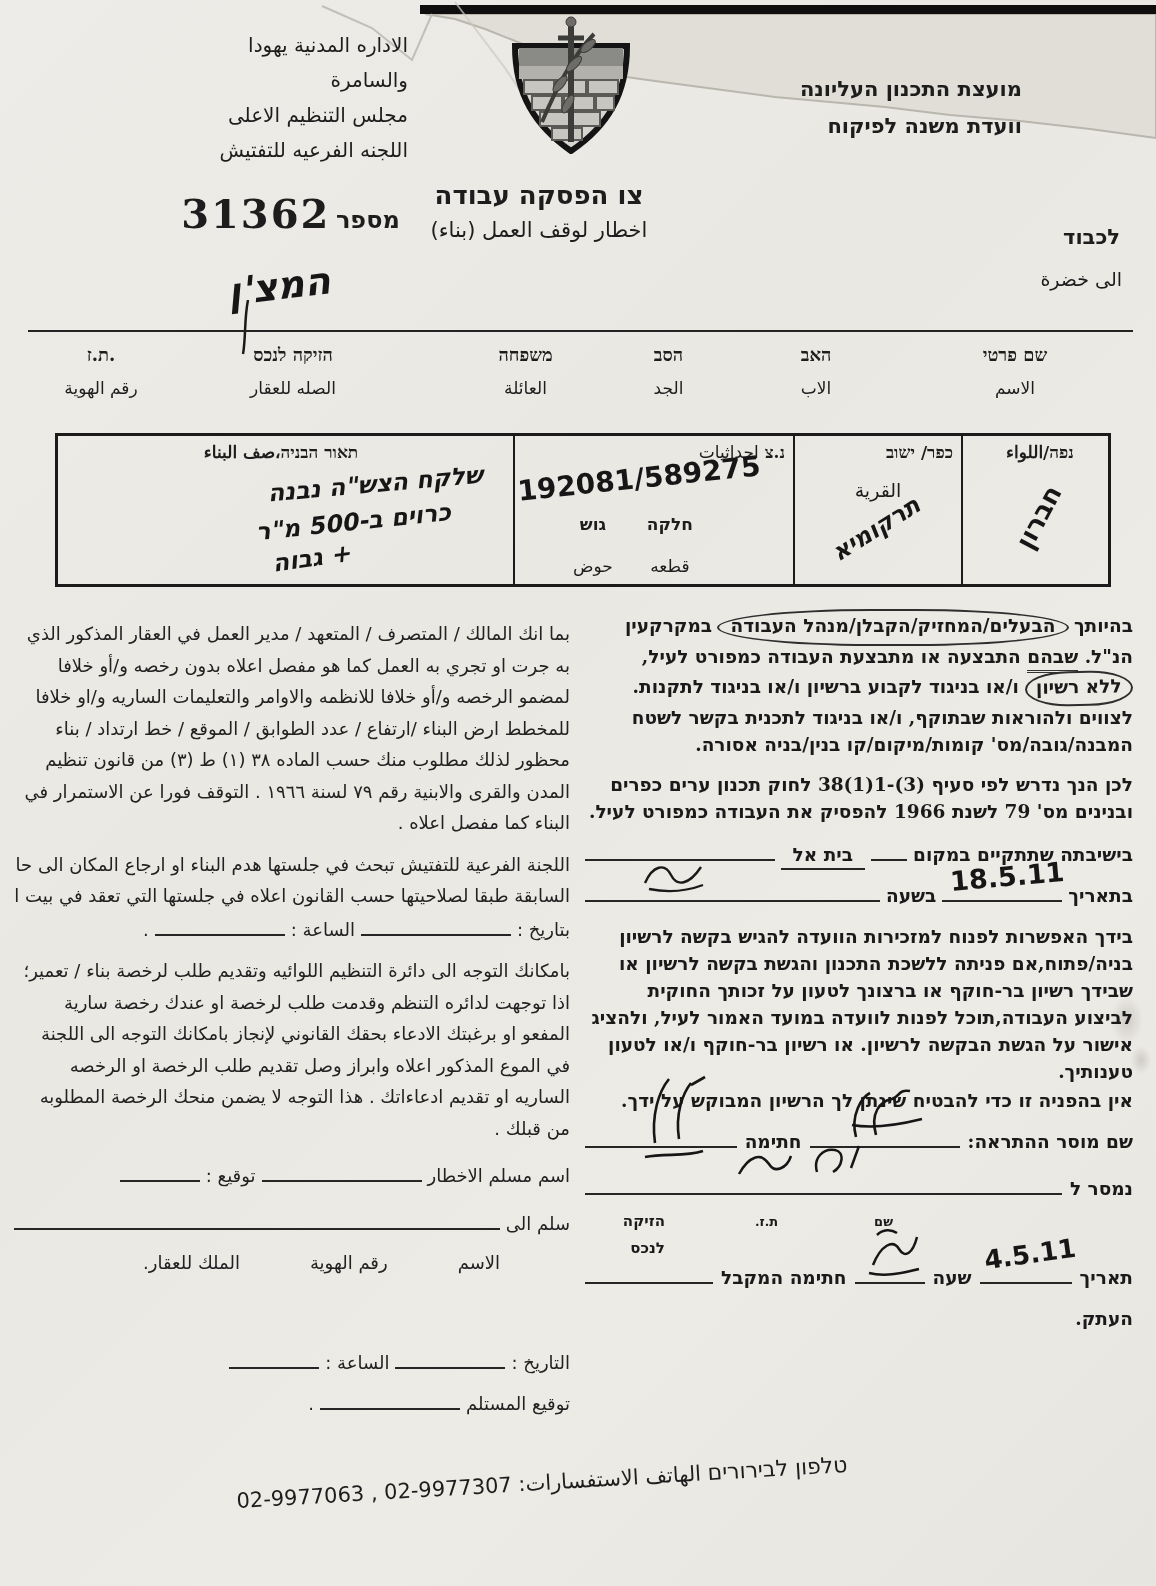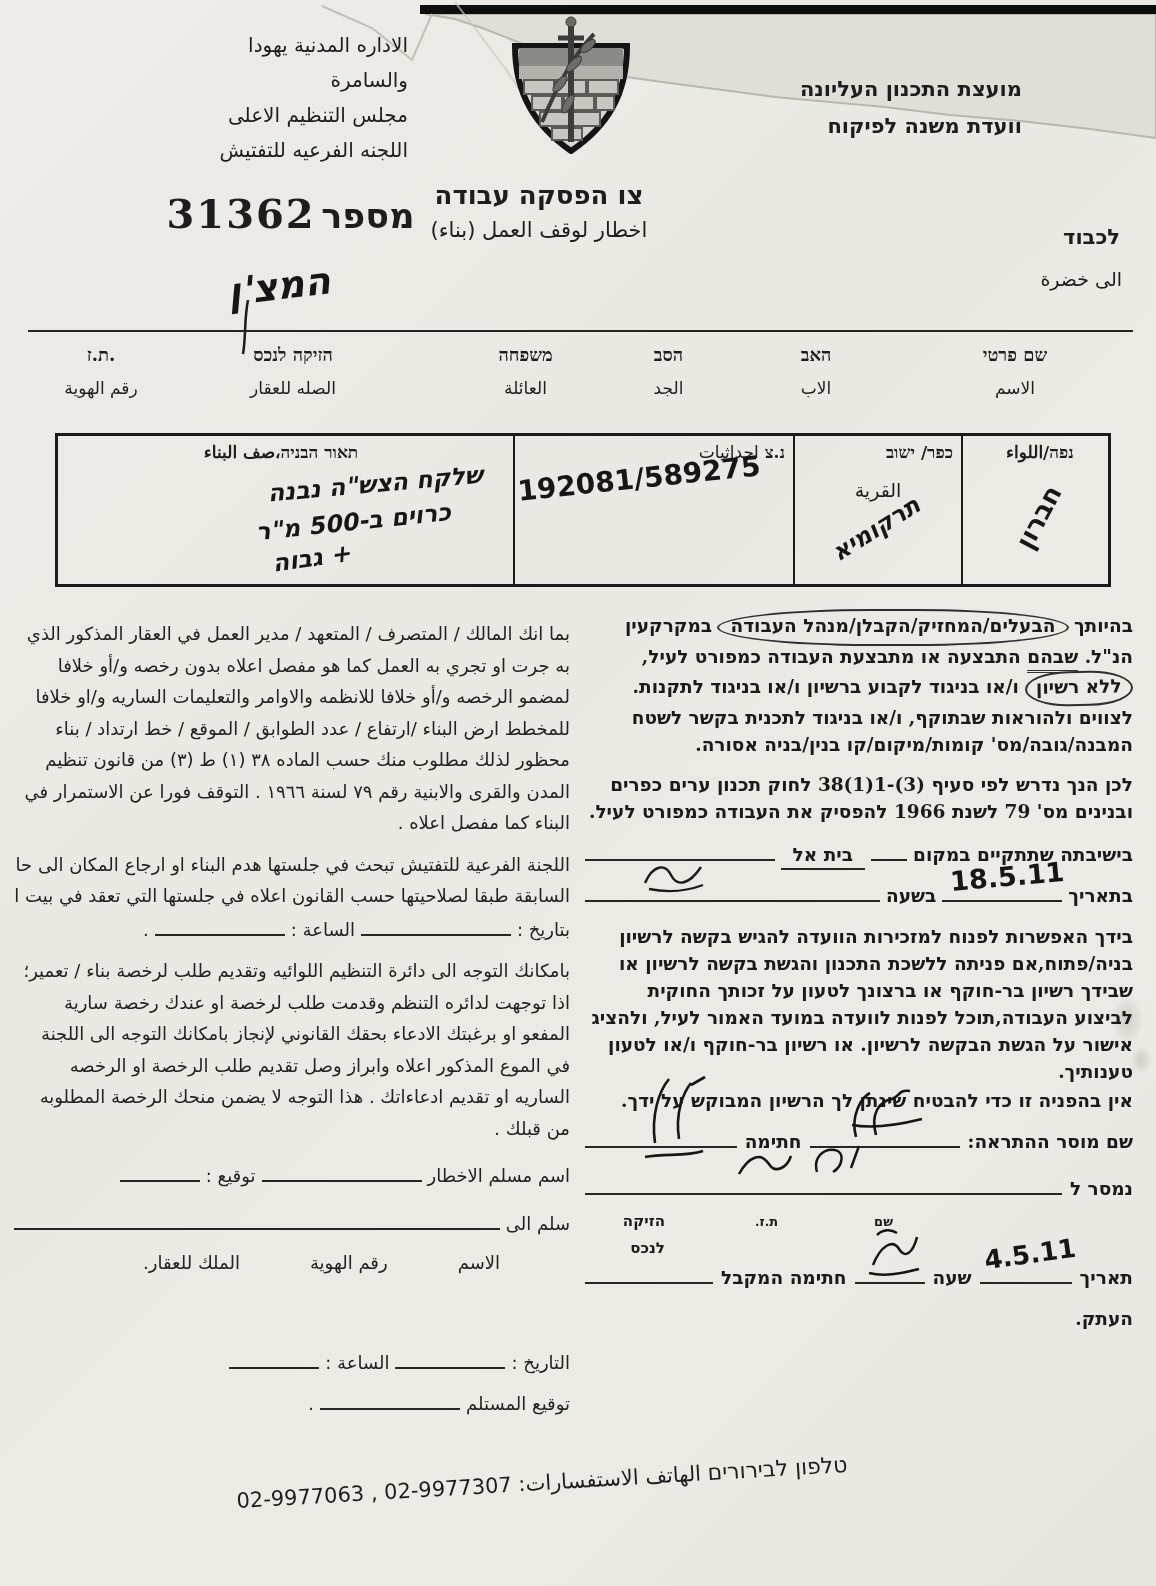--- a/index.html
+++ b/index.html
@@ -98,21 +98,21 @@
     <div>מועצת התכנון העליונה</div>
     <div>וועדת  משנה  לפיקוח</div>
   </div>
 
   <div class="abs title-block">
     <div class="he b" style="font-size:26px;">צו הפסקה עבודה</div>
     <div class="ar" style="font-size:21px;margin-top:8px;">اخطار لوقف العمل (بناء)</div>
   </div>
 
   <div class="abs num-block he" dir="rtl">
-    <span style="font-size:35px;">מספר</span>
+    <span style="font-size:24px;">מספר</span>
     <span class="ltr" style="font-size:40px;letter-spacing:2px;">31362</span>
   </div>
 
   <div class="abs he b" style="right:36px;top:224px;font-size:21px;">לכבוד</div>
   <div class="abs ar" style="right:34px;top:268px;font-size:19px;">الى خضرة</div>
 
   <div class="abs hand" style="left:230px;top:264px;font-size:38px;transform:rotate(-7deg) skewX(-12deg);">המצ'ן</div>
   <svg class="abs" style="left:238px;top:300px;" width="20" height="55">
     <path d="M10 0 C 6 20, 8 38, 5 54" stroke="#1a1a1a" stroke-width="2.5" fill="none"></path>
   </svg>
@@ -153,20 +153,30 @@
       <div class="lab" style="text-align:right;" dir="rtl">כפר/ ישוב</div>
       <div class="ar" style="text-align:center;font-size:19px;margin-top:16px;">القرية</div>
       <div class="hand" style="position:absolute;right:34px;top:78px;font-size:24px;transform:rotate(-32deg) skewX(-10deg);">תרקומיא</div>
     </div>
     <div class="cell" style="width:280px;">
       <div class="lab" dir="rtl" style="text-align:right;">
         <span>נ.צ</span>
         <span class="ar" style="font-weight:normal;">احداثيات</span>
       </div>
       <div class="hand ltr" style="position:absolute;left:2px;top:26px;font-size:28px;transform:rotate(-6deg);">192081/589275</div>
+      <div style="position:absolute;left:58px;top:78px;display:flex;gap:34px;text-align:center;">
+        <div>
+          <div class="he b" style="font-size:17px;">גוש</div>
+          <div class="ar" style="font-size:17px;margin-top:22px;">حوض</div>
+        </div>
+        <div>
+          <div class="he b" style="font-size:17px;">חלקה</div>
+          <div class="ar" style="font-size:17px;margin-top:22px;">قطعه</div>
+        </div>
+      </div>
     </div>
     <div class="cell" style="width:435px;">
       <div class="lab" dir="rtl" style="text-align:center;padding-right:40px;">תאור הבניה،صف البناء</div>
       <div class="hand" dir="rtl" style="position:absolute;right:28px;top:34px;font-size:24px;transform:rotate(-5deg) skewX(-12deg);">שלקח הצש"ה נבנה</div>
       <div class="hand" dir="rtl" style="position:absolute;right:60px;top:72px;font-size:24px;transform:rotate(-6deg) skewX(-12deg);">כרוים ב-500 מ"ר</div>
       <div class="hand" dir="rtl" style="position:absolute;right:160px;top:108px;font-size:24px;transform:rotate(-8deg) skewX(-12deg);">+ גבוה</div>
     </div>
   </div>
 
   <div class="abs col-he" dir="rtl">

